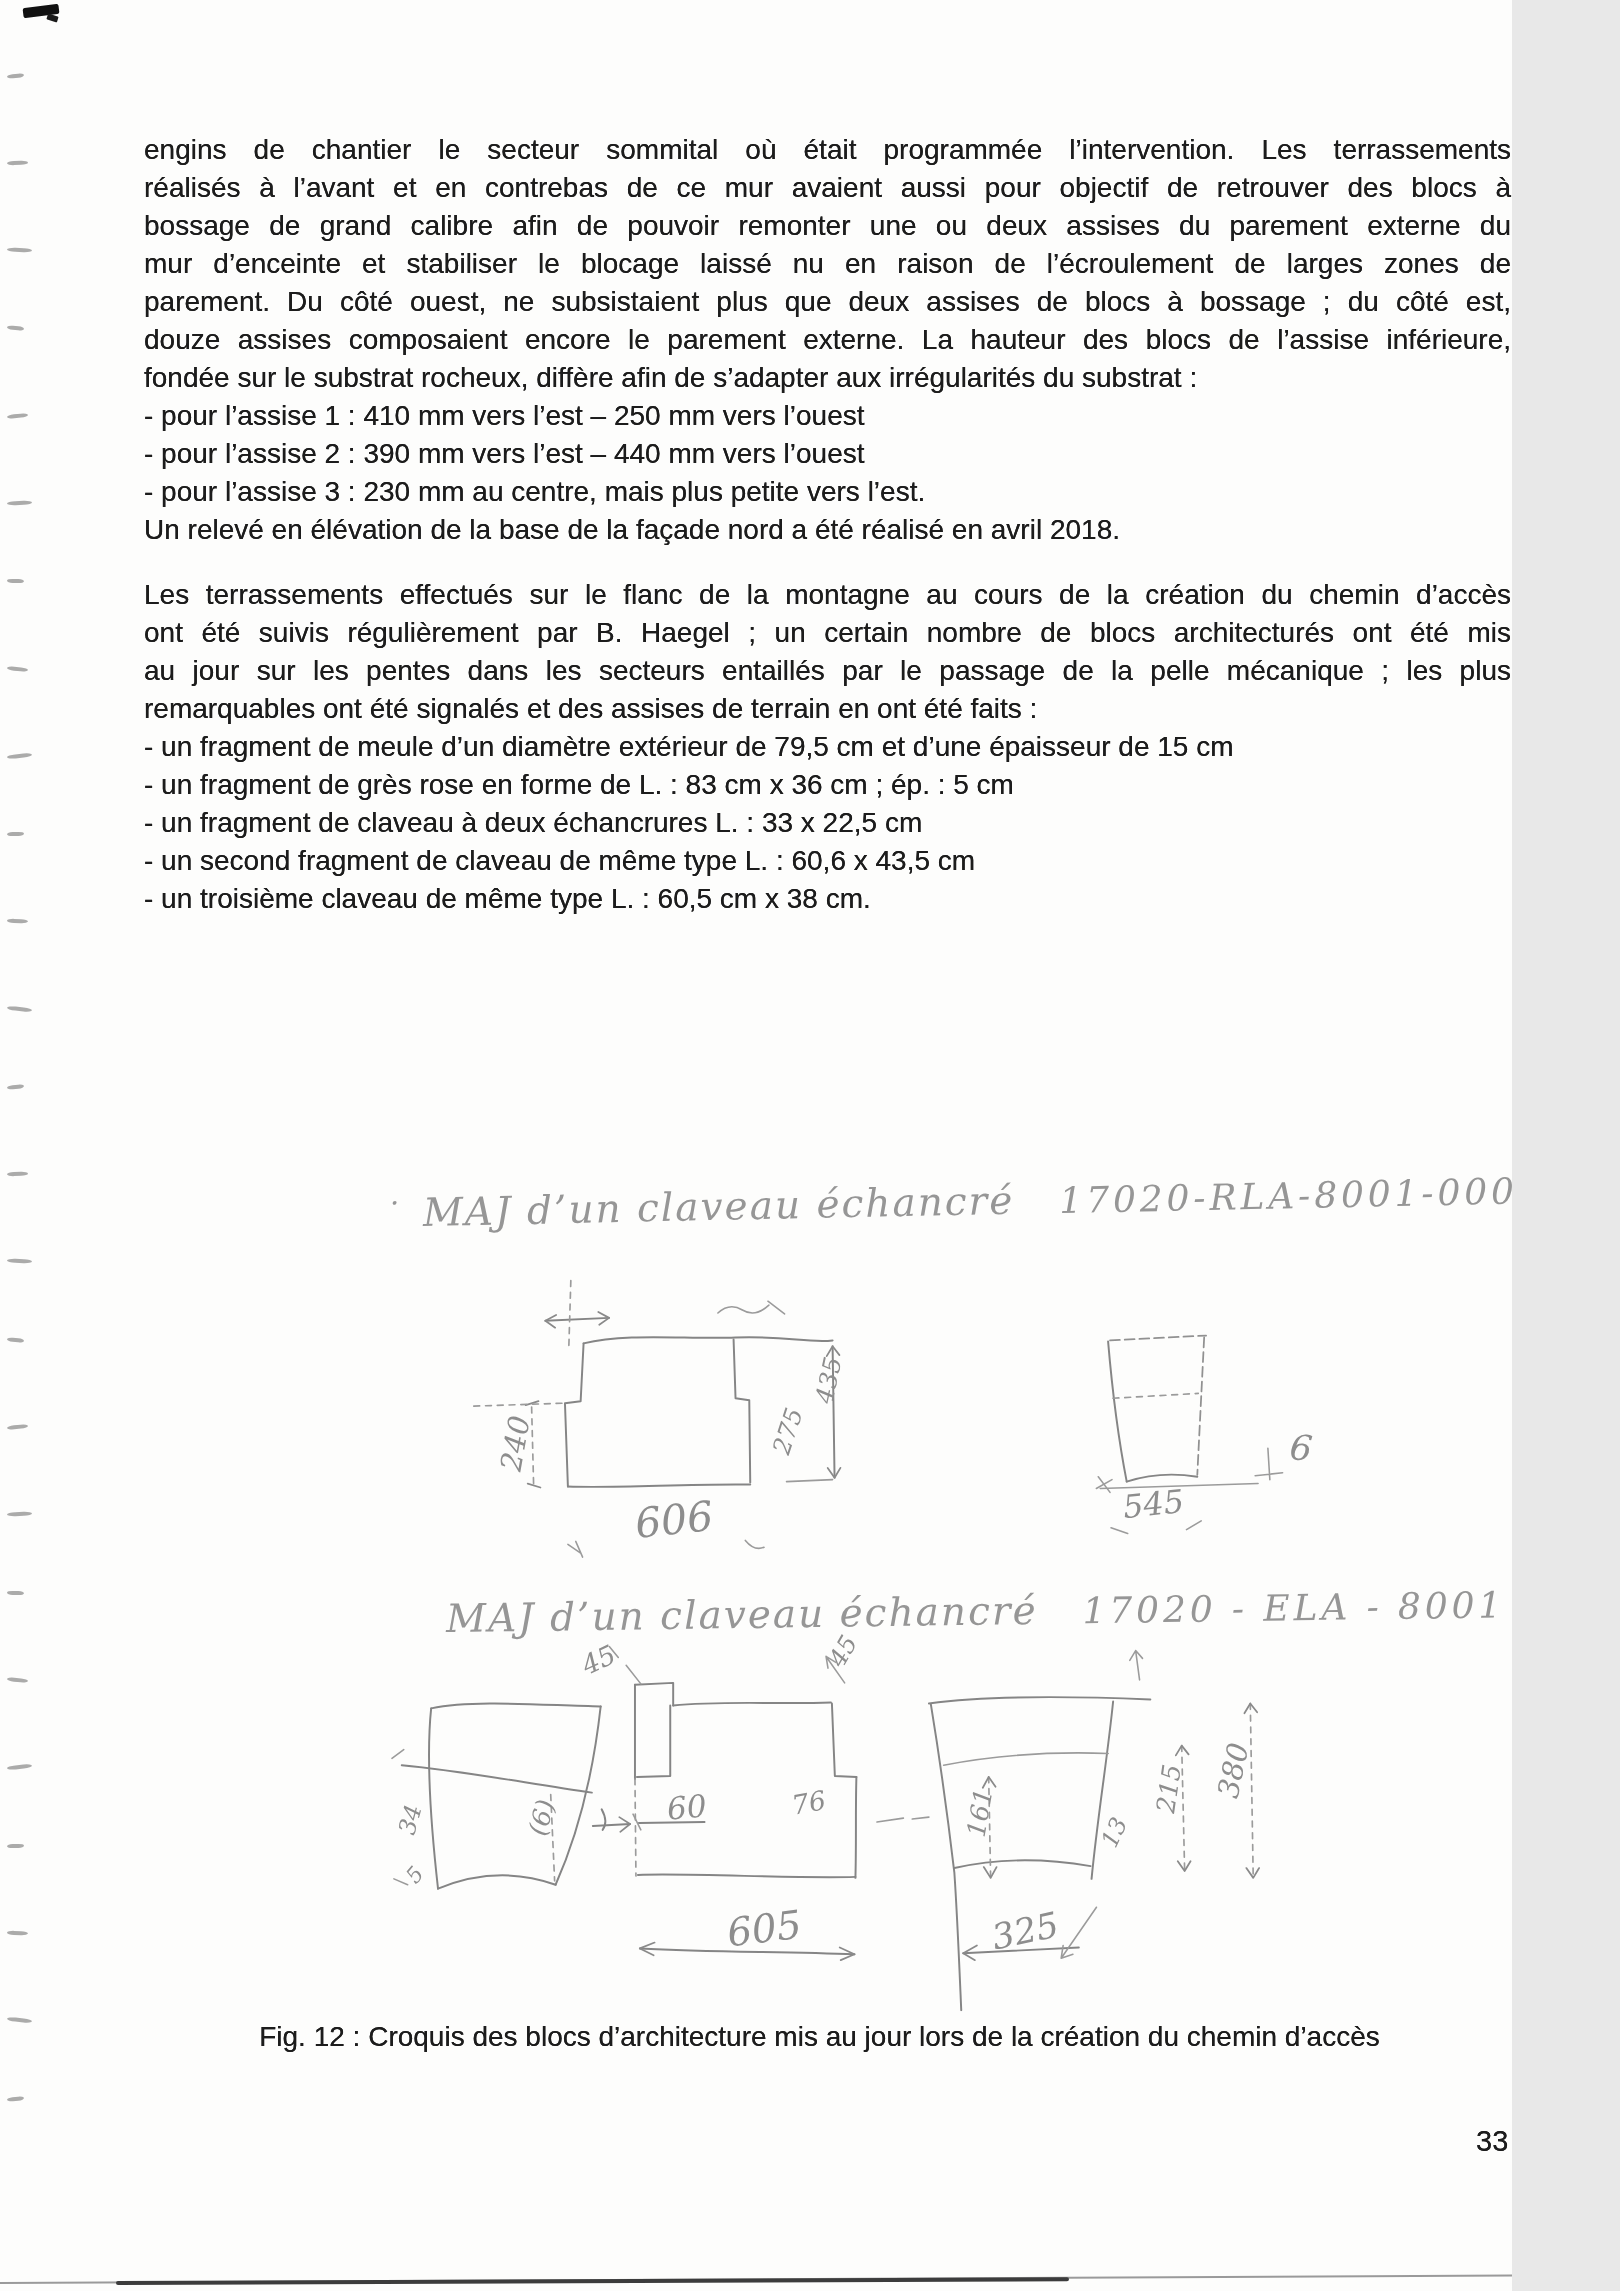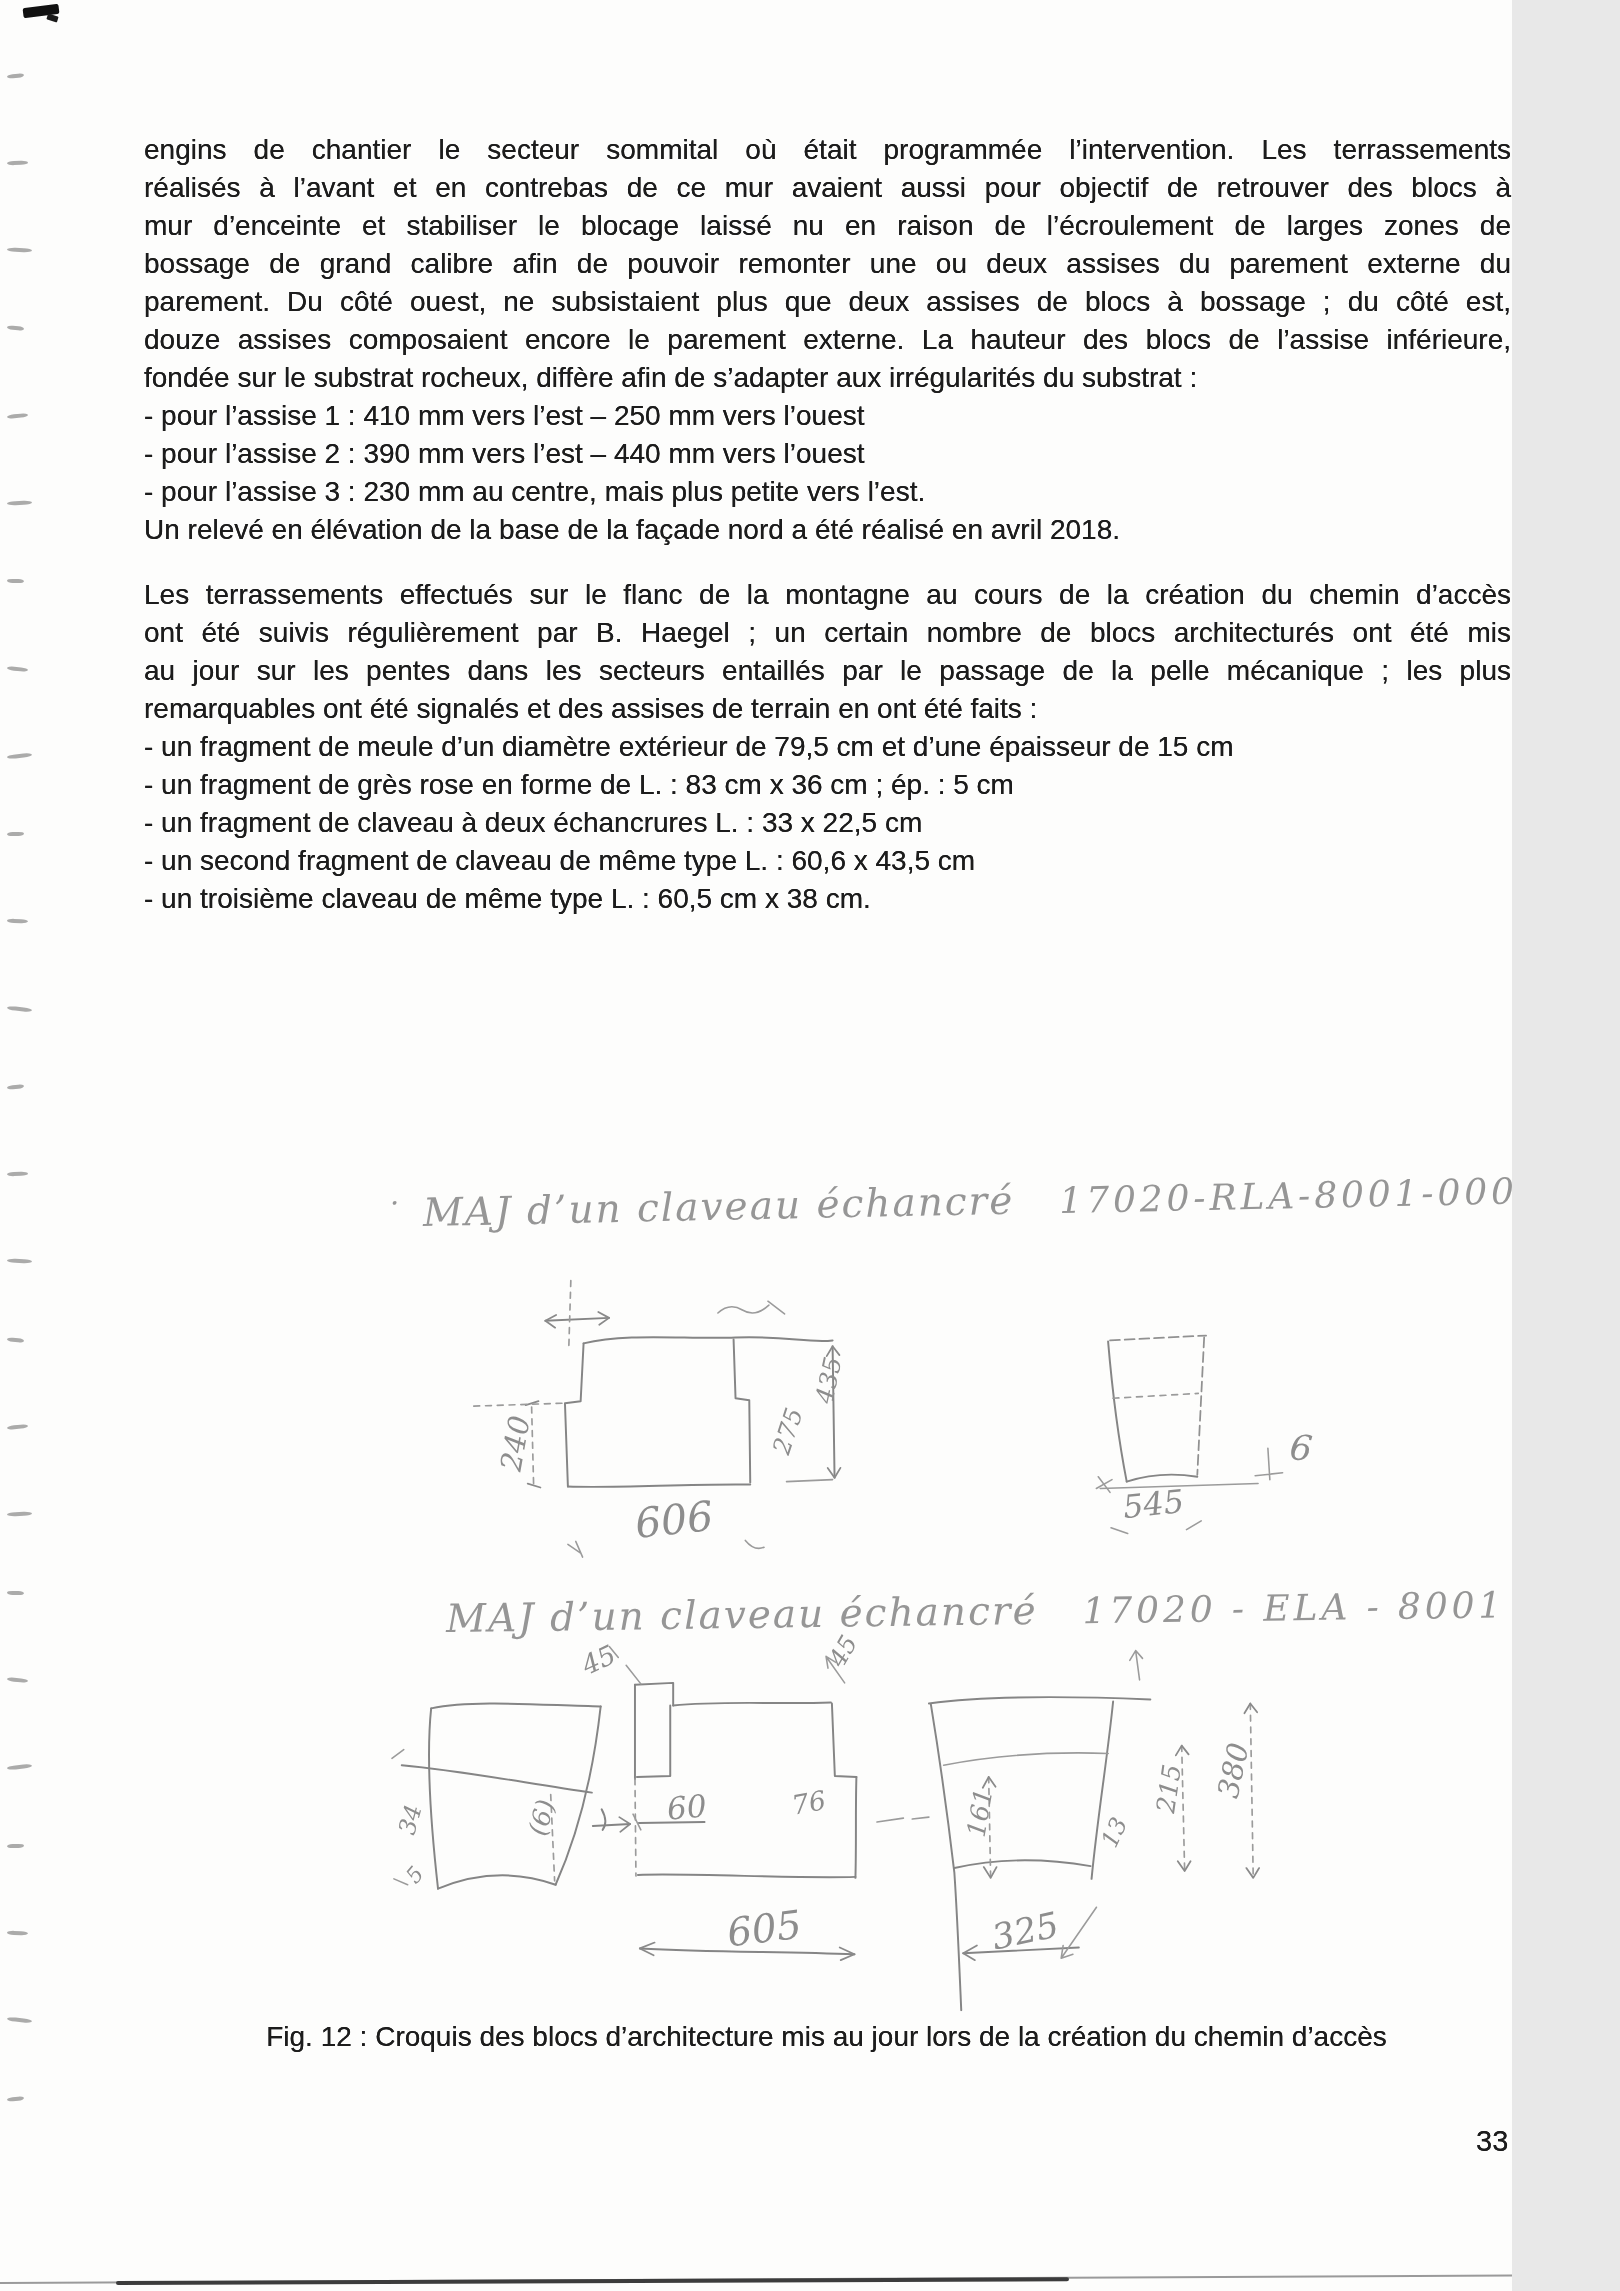--- a/index.html
+++ b/index.html
@@ -9,21 +9,21 @@
     overflow:hidden;
   }
   
   .textblock{position:absolute;left:144px;width:1367px;}
   .tl{
     height:38px;line-height:38px;font-size:28px;
     text-shadow:0 0 0.6px #222;white-space:nowrap;
   }
   .tl.just{white-space:normal;text-align:justify;text-align-last:justify;}
   
-  #caption{position:absolute;left:143px;top:2021px;width:1367px;text-align:center;
+  #caption{position:absolute;left:136px;top:2021px;width:1367px;text-align:center;
     font-size:28px;text-shadow:0 0 0.6px #222;}
   #pagenum{position:absolute;left:1476px;top:2125px;font-size:29px;text-shadow:0 0 0.5px #222;}
   
   .hwline{position:absolute;color:#969696;font-family:"DejaVu Serif",serif;
     font-style:italic;white-space:nowrap;}
   #hw1{left:390px;top:1174px;transform:rotate(-1.2deg);}
   #hw2{left:446px;top:1588px;transform:rotate(-0.8deg);}
   .hw-a{font-size:39px;letter-spacing:2px;}
   .hw-b{font-size:36px;letter-spacing:3.9px;margin-left:45px;}
   .hw-dot{font-size:29px;margin-right:23.5px;vertical-align:13.7px;}
@@ -81,22 +81,22 @@
       <div class="bindmark" style="top: 1931px; transform: rotate(2deg); width: 20.6px;"></div>
       <div class="bindmark" style="top: 2018px; transform: rotate(6deg); width: 24.5px;"></div>
       <div class="bindmark" style="top: 2097px; transform: rotate(-6deg); width: 16.7px;"></div>
     </div>
   <div id="bottom-line"></div>
   <div id="bottom-bar"></div>
 
   <div class="textblock" id="block1" style="top:131px">
       <div class="tl just">engins de chantier le secteur sommital où était programmée l’intervention. Les terrassements</div>
       <div class="tl just">réalisés à l’avant et en contrebas de ce mur avaient aussi pour objectif de retrouver des blocs à</div>
+      <div class="tl just">bossage de grand calibre afin de pouvoir remonter une ou deux assises du parement externe du</div>
       <div class="tl just">mur d’enceinte et stabiliser le blocage laissé nu en raison de l’écroulement de larges zones de</div>
-      <div class="tl just">bossage de grand calibre afin de pouvoir remonter une ou deux assises du parement externe du</div>
       <div class="tl just">parement. Du côté ouest, ne subsistaient plus que deux assises de blocs à bossage ; du côté est,</div>
       <div class="tl just">douze assises composaient encore le parement externe. La hauteur des blocs de l’assise inférieure,</div>
       <div class="tl">fondée sur le substrat rocheux, diffère afin de s’adapter aux irrégularités du substrat :</div>
       <div class="tl">- pour l’assise 1 : 410 mm vers l’est – 250 mm vers l’ouest</div>
       <div class="tl">- pour l’assise 2 : 390 mm vers l’est – 440 mm vers l’ouest</div>
       <div class="tl">- pour l’assise 3 : 230 mm au centre, mais plus petite vers l’est.</div>
       <div class="tl">Un relevé en élévation de la base de la façade nord a été réalisé en avril 2018.</div>
     </div>
 
   <div class="textblock" id="block2" style="top:576px">

